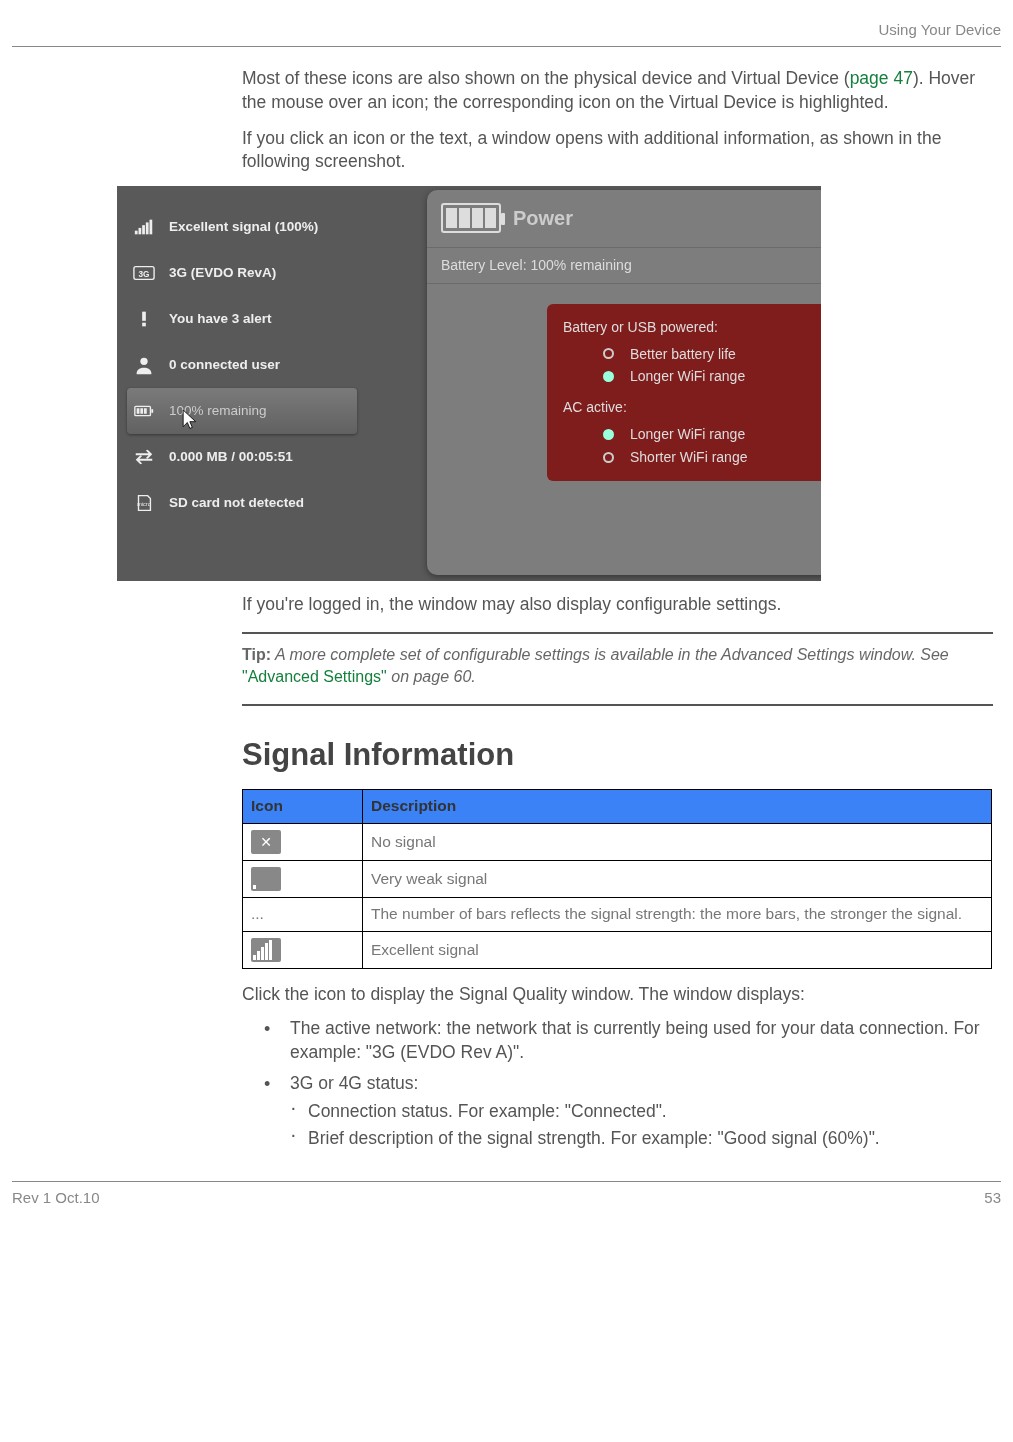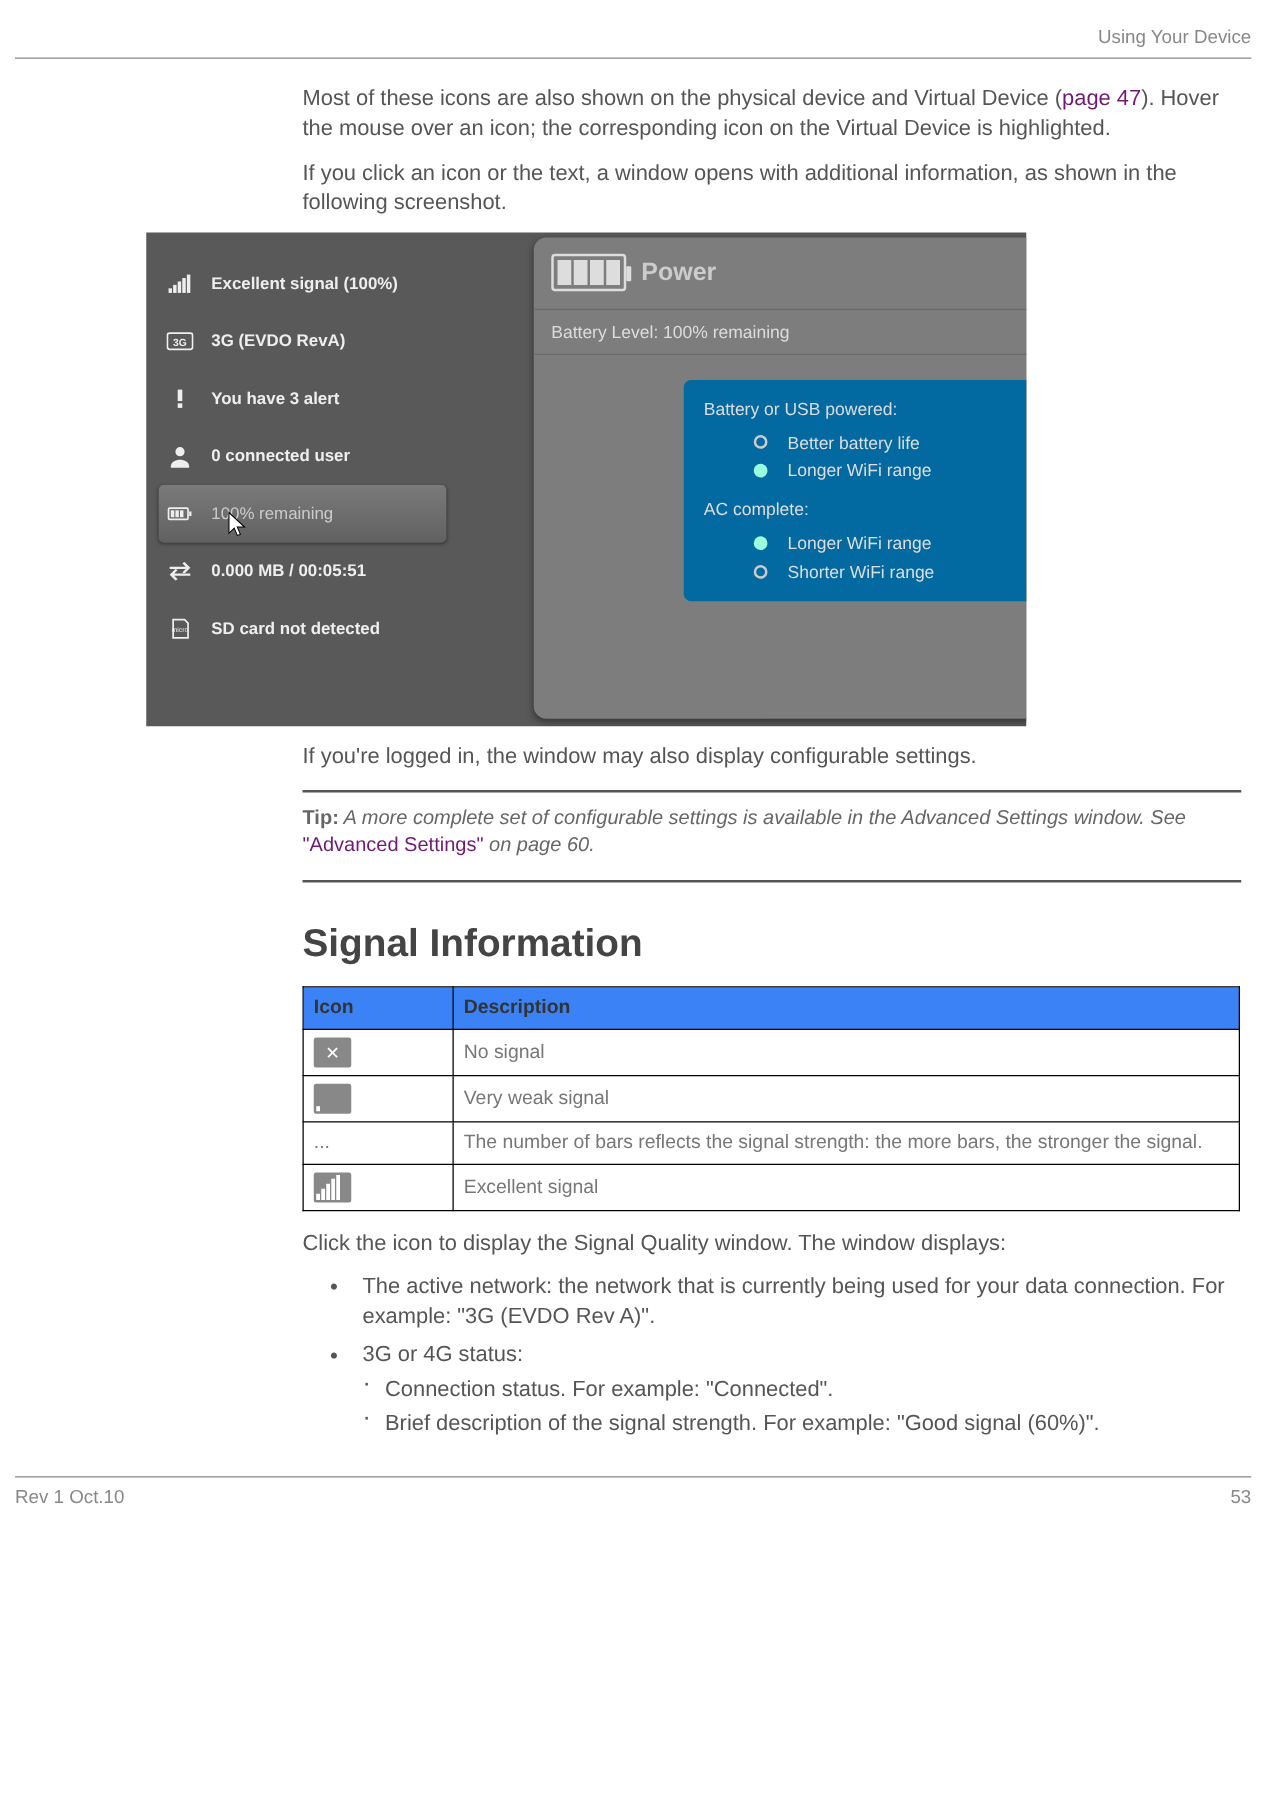--- a/index.html
+++ b/index.html
@@ -16,21 +16,21 @@
   .header-title {
     text-align: right;
     color: #888;
     font-size: 15px;
     border-bottom: 1px solid #888;
     padding-bottom: 6px;
     margin-bottom: 20px;
   }
   .indent-block { margin-left: 230px; margin-right: 8px; }
   .p { margin-bottom: 12px; color: #555; }
-  .link { color: #701a75; }
+  .link { color: #15803d; }
 
   
   .shot {
     margin: 6px 0 12px 105px;
     width: 704px;
     height: 395px;
     background: #595959;
     position: relative;
     font-size: 13.5px;
     color: #ddd;
@@ -87,21 +87,21 @@
     display: flex; gap: 2.5px; padding: 3px;
   }
   .panel-head .battery::after {
     content:""; position:absolute; right:-6px; top:8px;
     width:4px; height:12px; background:#ddd; border-radius:1px;
   }
   .panel-head .battery i { flex:1; background:#ddd; }
   .panel-head .ptitle { font-size: 20px; color: #ccc; font-weight: bold; }
   .panel-sub { padding: 8px 14px; color: #ddd; font-size: 14px; border-bottom:1px solid #6a6a6a;}
   .panel-body {
-    background: #0369a1;
+    background: #7f1d1d;
     margin: 20px 14px 0 120px;
     border-radius: 6px;
     padding: 14px 16px 10px 16px;
     color: #ddd;
     font-size: 14px;
   }
   .opt-group-label { margin-bottom: 8px; }
   .opt-row { display:flex; align-items:center; margin: 4px 0 4px 40px; }
   .opt-row .dot {
     width: 11px; height: 11px; border-radius:50%;
@@ -288,21 +288,21 @@
       <div class="panel-body">
         <div class="opt-group-label">Battery or USB powered:</div>
         <div class="opt-row">
             <span class="dot"></span>
             <span>Better battery life</span>
           </div>
         <div class="opt-row">
             <span class="dot sel"></span>
             <span>Longer WiFi range</span>
           </div>
-        <div class="opt-group-label" style="margin-top:12px">AC complete:</div>
+        <div class="opt-group-label" style="margin-top:12px">AC active:</div>
         <div class="opt-row">
             <span class="dot sel"></span>
             <span>Longer WiFi range</span>
           </div>
         <div class="opt-row">
             <span class="dot"></span>
             <span>Shorter WiFi range</span>
           </div>
       </div>
       <div class="panel-buttons">

